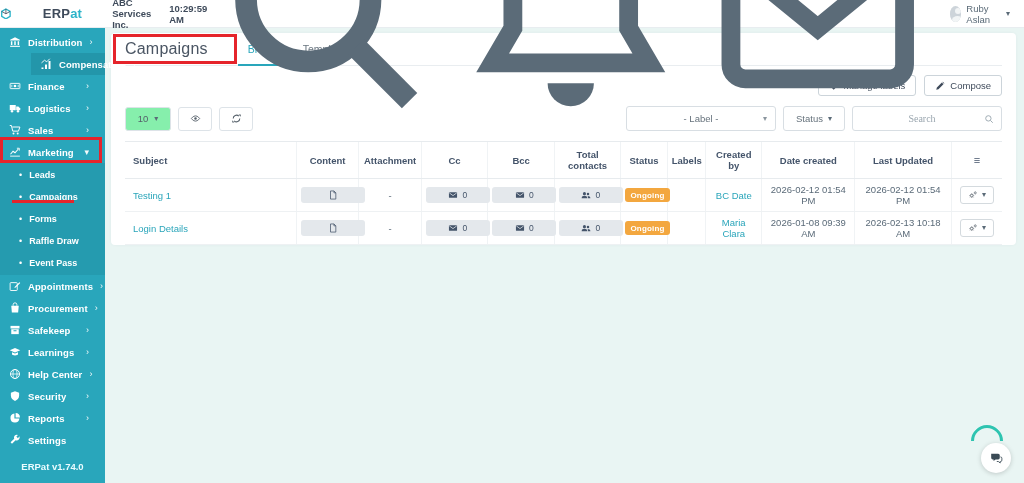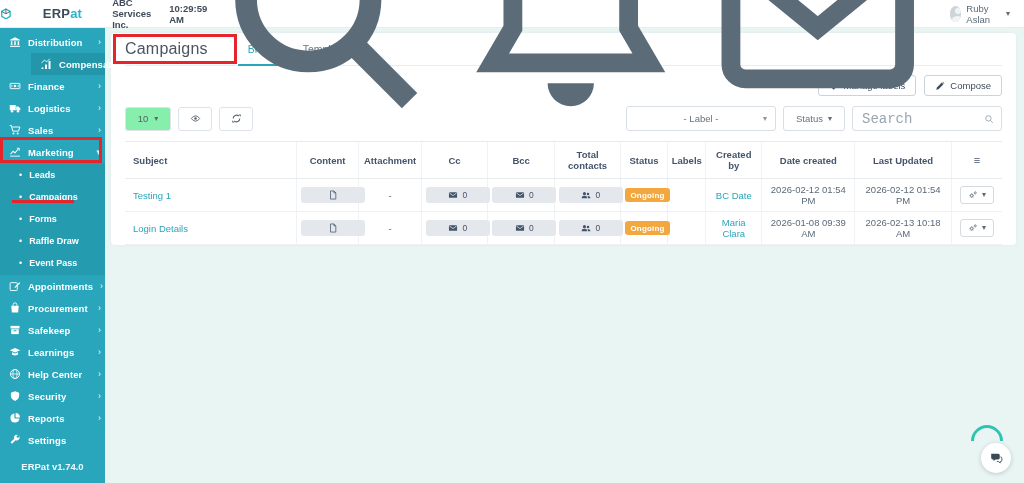--- a/index.html
+++ b/index.html
@@ -21,21 +21,21 @@
   .avatar{width:16px;height:16px;border-radius:50%;background:#cdd4da;position:relative;overflow:hidden;}
   .avatar::before{content:"";position:absolute;top:2.5px;left:5px;width:6px;height:6px;border-radius:50%;background:#f2f5f6;}
   .avatar::after{content:"";position:absolute;top:10px;left:2.5px;width:11px;height:8px;border-radius:50%;background:#f2f5f6;}
   .usr{display:flex;align-items:center;gap:5px;cursor:pointer;}
   .usr .uname{font-size:9.5px;color:#5b6b78;}
   .caret{font-size:8px;color:#5b6b78;line-height:1;}
 
   
   .sidebar{position:absolute;top:28px;left:0;bottom:0;width:105px;background:#29a6bb;z-index:5;
            padding-top:3px;}
-  .sb-item{display:flex;align-items:center;height:22px;padding:0 4px 0 9px;gap:7px;color:#fff;cursor:pointer;}
+  .sb-item{display:flex;align-items:center;height:22px;padding:0 16px 0 9px;gap:7px;color:#fff;cursor:pointer;}
   .sb-item .ic{display:inline-flex;width:12px;justify-content:center;color:#fff;flex:none;}
   .sb-item .ic svg{width:11px;height:11px;}
   .sb-item .lbl{flex:1;font-size:9.5px;font-weight:600;letter-spacing:.1px;white-space:nowrap;}
   .sb-item .chev{font-size:9px;opacity:.95;line-height:1;}
   .sb-item.hl{background:rgba(0,60,70,0.14);margin-left:31px;}
   .submenu{background:rgba(0,40,50,0.09);padding:1px 0;}
   .sub-item{display:flex;align-items:center;height:22px;padding-left:19px;gap:7px;color:#fff;cursor:pointer;}
   .sub-item .dot{font-size:9px;line-height:1;}
   .sub-item .slbl{font-size:9px;font-weight:600;}
   .sb-version{position:absolute;bottom:11px;left:0;right:0;text-align:center;font-size:9.5px;
@@ -61,22 +61,22 @@
   .ibtn{display:inline-flex;align-items:center;justify-content:center;width:34px;height:24px;background:#fff;
         border:1px solid #dde3e8;border-radius:3px;color:#55606a;cursor:pointer;}
   .ibtn svg{width:11px;height:11px;}
   .sel-lg{display:inline-flex;align-items:center;height:25px;border:1px solid #d8dee3;border-radius:3px;
           background:#fff;font-size:9.5px;color:#66727c;cursor:pointer;}
   .sel-label{width:150px;justify-content:center;position:relative;}
   .sel-label .caret{position:absolute;right:8px;color:#8b969f;}
   .sel-status{width:62px;justify-content:center;gap:5px;}
   .searchbox{display:flex;align-items:center;width:150px;height:25px;border:1px solid #d8dee3;border-radius:3px;
              background:#fff;padding:0 7px;}
-  .searchbox input{border:none;outline:none;flex:1;font-size:14px;color:#55606a;min-width:0;
-                   font-family:Liberation Mono, monospace;}
+  .searchbox input{border:none;outline:none;flex:1;font-size:10px;color:#55606a;min-width:0;
+                   font-family:Liberation Serif, serif;text-align:center;}
   .searchbox input::placeholder{color:#9aa6af;}
   .searchbox .sic{color:#9aa6af;display:inline-flex;}
   .searchbox svg{width:11px;height:11px;}
 
   
   table{width:100%;border-collapse:collapse;table-layout:fixed;margin-top:10px;}
   th{font-size:9.5px;font-weight:bold;color:#44546a;padding:7px 4px;text-align:center;
      border-top:1px solid #e7ebee;border-bottom:1px solid #e7ebee;cursor:pointer;}
   th.l,td.l{text-align:left;padding-left:8px;}
   th+th,td+td{border-left:1px solid #f0f3f5;}

